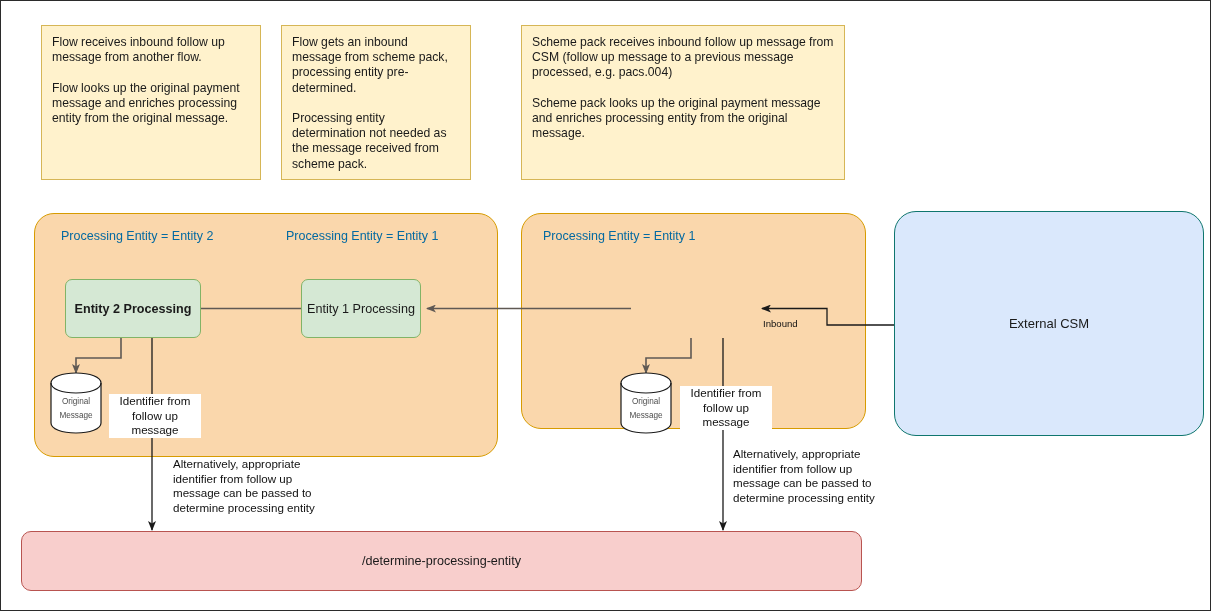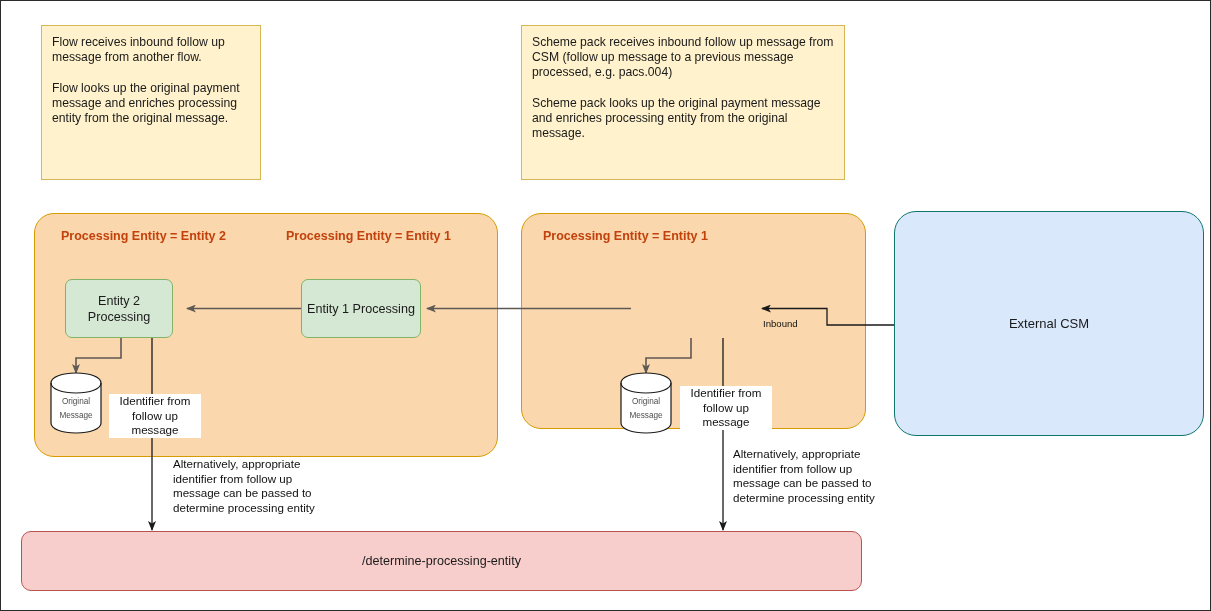--- a/index.html
+++ b/index.html
@@ -30,23 +30,22 @@
   }
 
   
   .lane{
     background:#fad7ac;
     border:1px solid #d79b00;
     border-radius:20px;
   }
   .lane-label{
     font-size:12.5px;
-    color:#c2410c;
+    color:#0369a1;
     white-space:nowrap;
-    font-weight:bold;
   }
 
   
   .proc{
     background:#d5e8d4;
     border:1px solid #82b366;
     border-radius:7px;
     display:flex;align-items:center;justify-content:center;
     text-align:center;
     font-size:12.6px;
@@ -114,20 +113,23 @@
 </style>
 </head>
 <body>
 
 <div id="canvas">
 
   <div class="abs note" style="left:40px;top:24px;width:220px;height:155px;">Flow receives inbound follow up message from another flow.
 
 Flow looks up the original payment message and enriches processing entity from the original message.</div>
 
+  <div class="abs note" style="left:280px;top:24px;width:190px;height:155px;">Flow gets an inbound message from scheme pack, processing entity pre-determined.
+
+Processing entity determination not needed as the message received from scheme pack.</div>
 
   <div class="abs note" style="left:520px;top:24px;width:324px;height:155px;">Scheme pack receives inbound follow up message from CSM (follow up message to a previous message processed, e.g. pacs.004)
 
 Scheme pack looks up the original payment message and enriches processing entity from the original message.</div>
 
   <div class="abs lane" style="left:33px;top:212px;width:464px;height:244px;"></div>
 
   <div class="abs lane-label" style="left:60px;top:228px;">Processing Entity = Entity 2</div>
 
   <div class="abs lane-label" style="left:285px;top:228px;">Processing Entity = Entity 1</div>
@@ -158,21 +160,21 @@
 
     <polyline points="120,337 120,357 75,357 75,372" fill="none" stroke="#5f5954" stroke-width="1.6" marker-end="url(#arrGray)"></polyline>
 
     <polyline points="690,337 690,357 645,357 645,372" fill="none" stroke="#5f5954" stroke-width="1.6" marker-end="url(#arrGray)"></polyline>
 
     <line x1="151" y1="337" x2="151" y2="529" stroke="#1a1a1a" stroke-width="1.3" marker-end="url(#arrBlack)"></line>
 
     <line x1="722" y1="337" x2="722" y2="529" stroke="#1a1a1a" stroke-width="1.3" marker-end="url(#arrBlack)"></line>
   </svg>
 
-  <div class="abs proc" style="left:64px;top:278px;width:108px;height:59px;">
+  <div class="abs proc" style="left:64px;top:278px;width:136px;height:59px;font-weight:bold;">
     <span>Entity 2 Processing</span>
   </div>
 
   <div class="abs proc" style="left:300px;top:278px;width:120px;height:59px;">
     <span>Entity 1 Processing</span>
   </div>
 
 
   <div class="abs cyl" style="left:49px;top:371px;">
     <svg width="52" height="62" viewBox="0 0 52 62">

